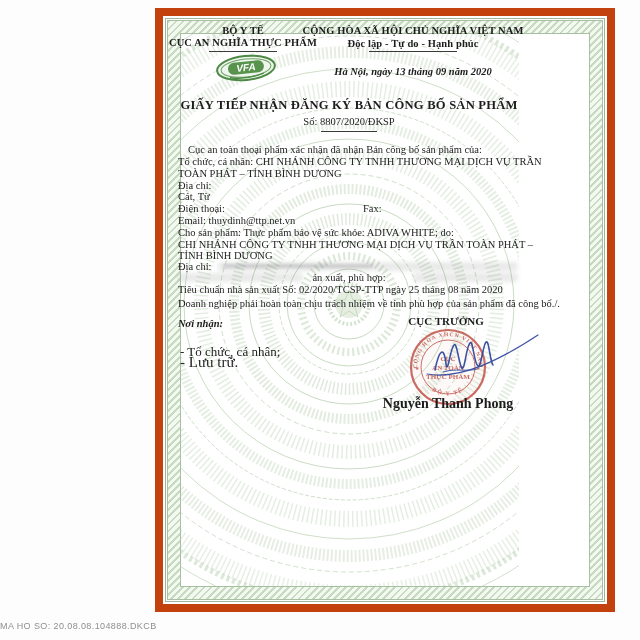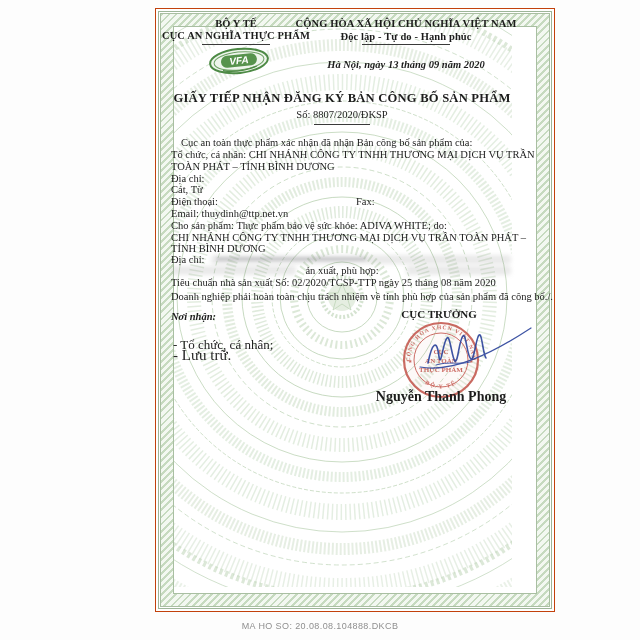--- a/index.html
+++ b/index.html
@@ -2,42 +2,42 @@
 <html><head>
 <meta charset="utf-8">
 <style>
   html,body{margin:0;padding:0;}
   body{
     width:640px;height:640px;position:relative;background:#fdfdfd;
     font-family:"Liberation Serif","DejaVu Serif",serif;color:#1c1c1c;
     overflow:hidden;
   }
   .cert{
-    position:absolute;left:155px;top:8px;width:400px;height:604px;
-    box-sizing:border-box;border:1px solid #c2410c;background:#fff;
+    position:absolute;left:155px;top:8px;width:460px;height:604px;
+    box-sizing:border-box;border:8px solid #c2410c;background:#fff;
   }
   .band-line{position:absolute;inset:2px;border:1px solid #9db598;}
   .band{
     position:absolute;inset:4px;border:1px solid #a9bfa2;
     background:repeating-linear-gradient(135deg,#c6dabf 0 2px,#f3f8f1 2px 5px);
   }
   .inner{position:absolute;inset:17px;background:#fff;border:1px solid #a9bfa2;overflow:hidden;}
   .pattern-svg{position:absolute;left:0;top:0;}
   .content{position:absolute;inset:0;z-index:5;}
   .t{position:absolute;white-space:nowrap;font-size:10.5px;line-height:11px;color:#1c1c1c;}
   .b{font-weight:bold;}
   .i{font-style:italic;text-align:center;}
   .ctr{text-align:center;white-space:normal;}
   .uline{position:absolute;height:1px;background:#3a3a3a;}
   .hdr{font-size:10.5px;font-weight:bold;letter-spacing:.1px;}
   .title{font-size:12.6px;font-weight:bold;letter-spacing:.2px;}
   .smudge{position:absolute;background:rgba(125,125,125,.16);filter:blur(2px);border-radius:3px;}
   .smudge2{position:absolute;background:rgba(100,100,110,.22);filter:blur(1.5px);border-radius:2px;}
   .macode{
-    position:absolute;left:0;top:621px;width:640px;text-align:center;
+    position:absolute;left:0;top:621px;width:640px;text-align:left;
     font-family:"Liberation Sans","DejaVu Sans",sans-serif;
     font-size:9px;color:#8f8f8f;letter-spacing:.4px;
   }
   .sign-name{font-size:14px;font-weight:bold;}
 </style>
 </head>
 <body>
 
 <div class="cert">
   <div class="band-line"></div>
@@ -94,21 +94,21 @@
 
     <div class="t hdr ctr" style="left:128px;top:9px;width:244px;">CỘNG HÒA XÃ HỘI CHỦ NGHĨA VIỆT NAM</div>
     <div class="t hdr ctr" style="left:128px;top:22px;width:244px;">Độc lập - Tự do - Hạnh phúc</div>
     <div class="uline" style="left:206px;top:35px;width:88px;"></div>
     <div class="t b i ctr" style="left:128px;top:50px;width:244px;">Hà Nội, ngày 13 tháng 09 năm 2020</div>
 
     <div class="t title ctr" style="left:0;top:84px;width:372px;">GIẤY TIẾP NHẬN ĐĂNG KÝ BẢN CÔNG BỐ SẢN PHẨM</div>
     <div class="t ctr" style="left:0;top:100px;width:372px;">Số: 8807/2020/ĐKSP</div>
     <div class="uline" style="left:158px;top:115px;width:56px;"></div>
 
-    <div class="t" style="left:25px;top:128px;">Cục an toàn thực phẩm xác nhận đã nhận Bản công bố sản phẩm của:</div>
+    <div class="t" style="left:25px;top:128px;">Cục an toàn thoại phẩm xác nhận đã nhận Bản công bố sản phẩm của:</div>
     <div class="t" style="left:15px;top:152px;">TOÀN PHÁT – TỈNH BÌNH DƯƠNG</div>
     <div class="t" style="left:15px;top:140px;">Tổ chức, cá nhân: CHI NHÁNH CÔNG TY TNHH THƯƠNG MẠI DỊCH VỤ TRẦN</div>
     <div class="t" style="left:15px;top:164px;">Địa chỉ:</div>
     <div class="t" style="left:15px;top:175px;">Cát, Từ</div>
     <div class="t" style="left:15px;top:187px;">Điện thoại:</div>
     <div class="t" style="left:200px;top:187px;">Fax:</div>
     <div class="t" style="left:15px;top:199px;">Email: thuydinh@ttp.net.vn</div>
     <div class="t" style="left:15px;top:211px;">Cho sản phẩm: Thực phẩm bảo vệ sức khỏe: ADIVA WHITE; do:</div>
     <div class="t" style="left:15px;top:223px;">CHI NHÁNH CÔNG TY TNHH THƯƠNG MẠI DỊCH VỤ TRẦN TOÀN PHÁT –</div>
     <div class="t" style="left:15px;top:234px;">TỈNH BÌNH DƯƠNG</div>

